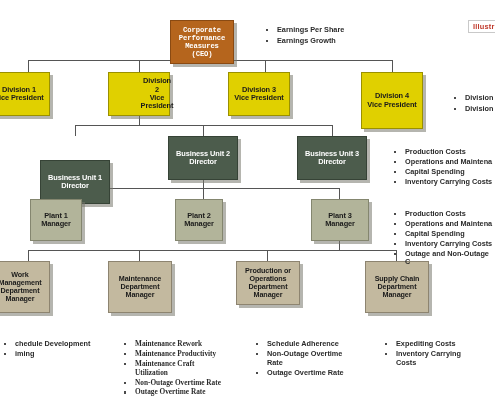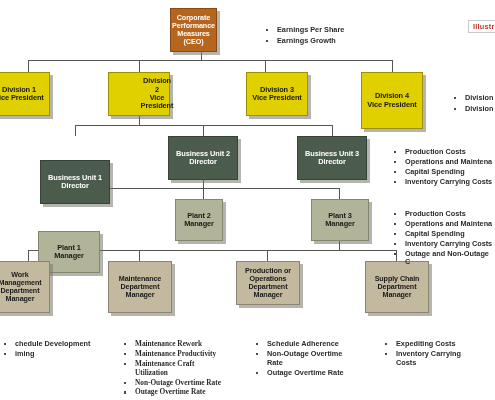--- a/index.html
+++ b/index.html
@@ -123,21 +123,21 @@
 </style>
 </head>
 <body>
 
 <div id="chart">
 
   <div class="illustrative" style="left:468px; top:20px; width:40px; height:13px;">
     <span>Illustr</span>
   </div>
 
-  <div class="node ceo" style="left:170px; top:8px; width:47px; height:44px;">Corporate
+  <div class="node ceo" style="left:170px; top:20px; width:64px; height:44px;font-family:Liberation Mono, monospace;">Corporate
 Performance
 Measures
 (CEO)</div>
 
   <div class="bullets" style="left:250px; top:12px; width:140px;">
     <ul>
       <li>Earnings Per Share</li>
       <li>Earnings Growth</li>
     </ul>
   </div>
@@ -146,21 +146,21 @@
   <div class="line h" style="left:28px; top:60px; width:364px;"></div>
   <div class="line v" style="left:28px; top:60px; height:12px;"></div>
   <div class="line v" style="left:139px; top:60px; height:12px;"></div>
   <div class="line v" style="left:265px; top:60px; height:12px;"></div>
   <div class="line v" style="left:392px; top:60px; height:12px;"></div>
 
   <div class="node division" style="left:-12px; top:72px; width:62px; height:44px;">Division 1
 Vice President</div>
   <div class="node division" style="left:108px; top:72px; width:62px; height:44px;padding-left:36px;">Division 2
 Vice President</div>
-  <div class="node division" style="left:246px; top:72px; width:62px; height:44px;">Division 3
+  <div class="node division" style="left:228px; top:72px; width:62px; height:44px;">Division 3
 Vice President</div>
   <div class="node division" style="left:361px; top:72px; width:62px; height:57px;">Division 4
 Vice President</div>
 
   <div class="bullets" style="left:438px; top:80px; width:70px;">
     <ul>
       <li>Division</li>
       <li>Division</li>
     </ul>
   </div>
@@ -186,21 +186,21 @@
       <li>Inventory Carrying Costs</li>
     </ul>
   </div>
 
   <div class="line v" style="left:203px; top:180px; height:8px;"></div>
   <div class="line h" style="left:70px; top:188px; width:269px;"></div>
   <div class="line v" style="left:70px; top:188px; height:11px;"></div>
   <div class="line v" style="left:203px; top:188px; height:11px;"></div>
   <div class="line v" style="left:339px; top:188px; height:11px;"></div>
 
-  <div class="node plant" style="left:38px; top:199px; width:62px; height:42px;margin-top:32px;">Plant 1
+  <div class="node plant" style="left:30px; top:199px; width:52px; height:42px;">Plant 1
 Manager</div>
   <div class="node plant" style="left:175px; top:199px; width:48px; height:42px;">Plant 2
 Manager</div>
   <div class="node plant" style="left:311px; top:199px; width:58px; height:42px;text-align:center;">Plant 3
 Manager</div>
 
   <div class="bullets tight" style="left:378px; top:196px; width:130px;">
     <ul>
       <li>Production Costs</li>
       <li>Operations and Maintena</li>

